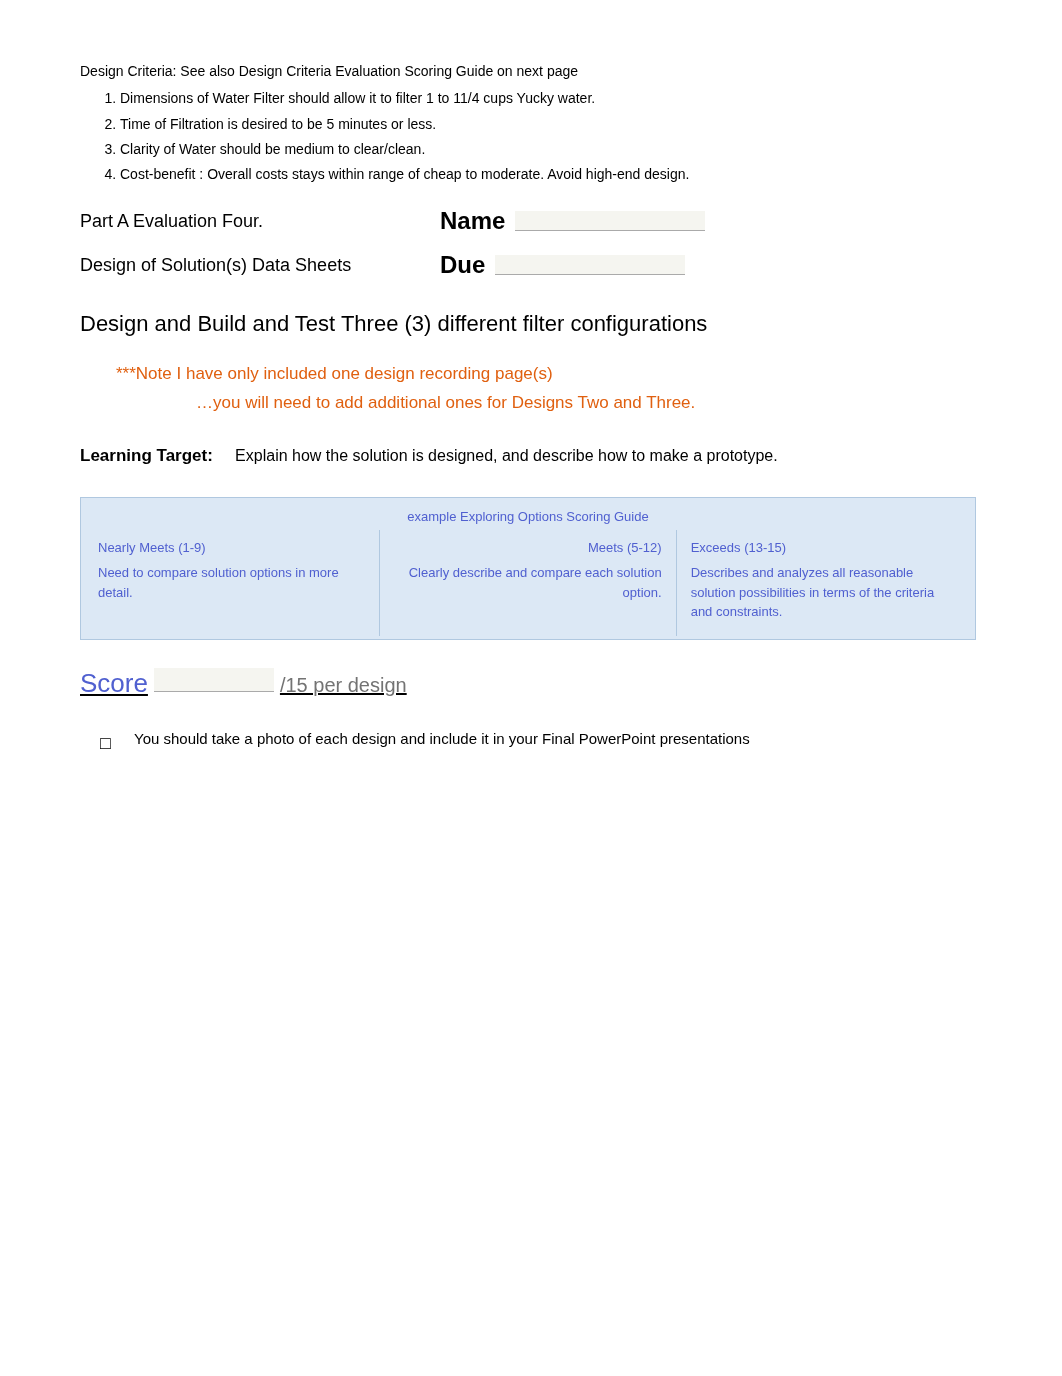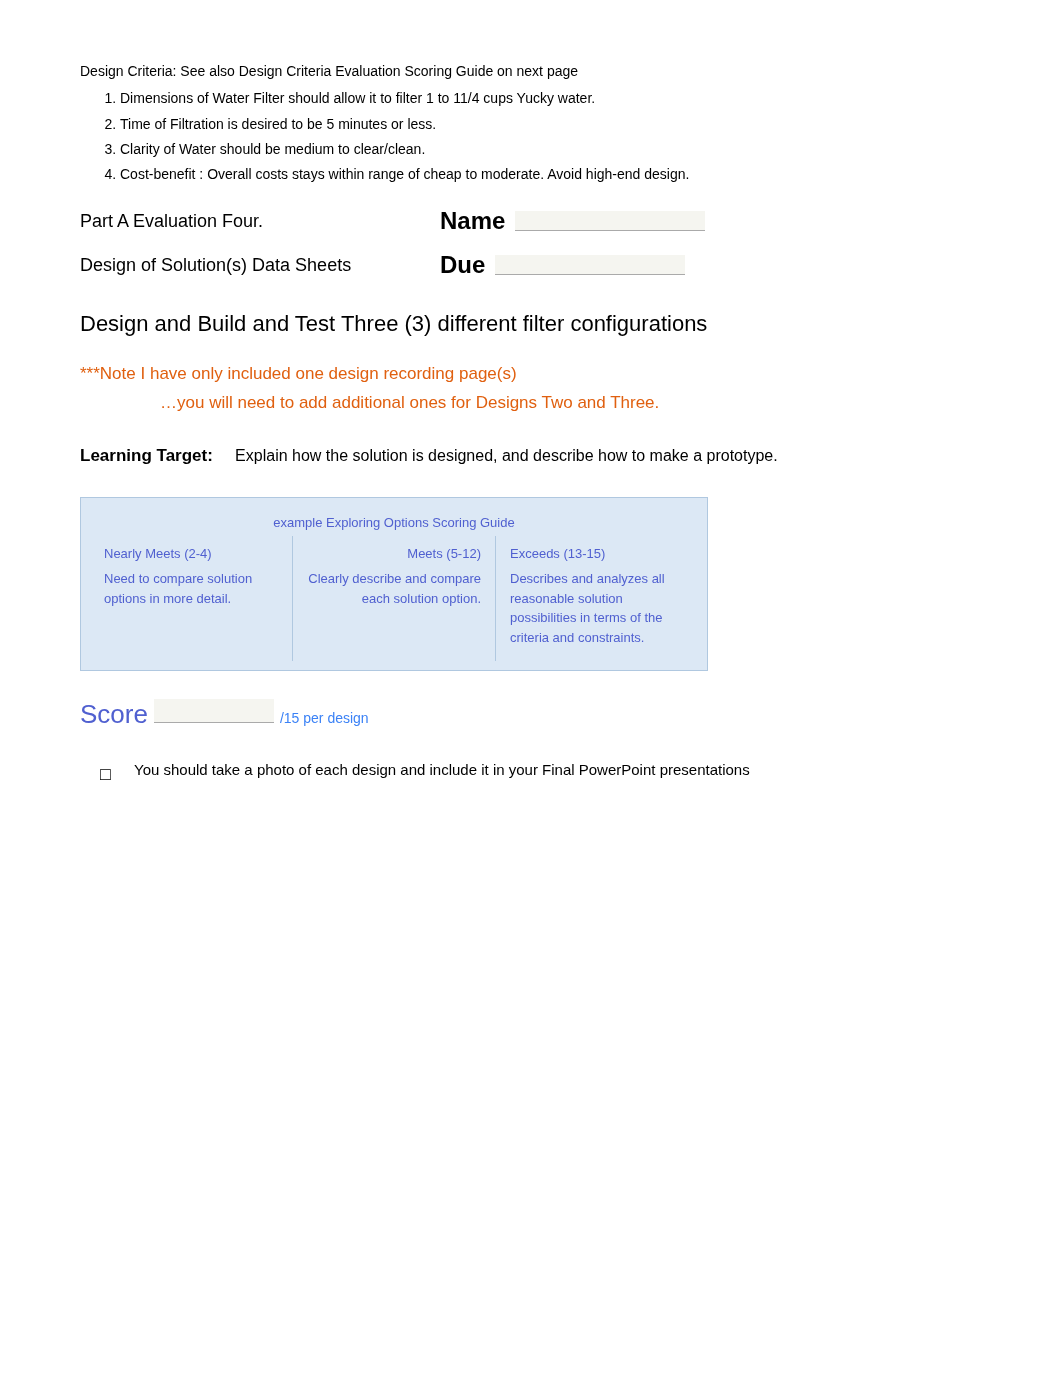--- a/index.html
+++ b/index.html
@@ -75,20 +75,21 @@
       font-weight: normal;
       margin: 30px 0 20px 0;
       line-height: 1.4;
     }
 
     .note-section {
       color: #e06010;
       font-size: 17px;
       margin-bottom: 24px;
       line-height: 1.7;
+      margin-left: 36px;
     }
 
     .note-section .indent {
       margin-left: 80px;
     }
 
     .learning-target {
       font-size: 16px;
       margin-bottom: 28px;
       line-height: 1.6;
@@ -96,23 +97,23 @@
 
     .learning-target .label {
       font-size: 17px;
       font-weight: bold;
     }
 
     
     .scoring-guide-wrapper {
       background: #dce8f5;
       border: 1px solid #b0c8e0;
-      padding: 9px;
+      padding: 3px;
       margin-bottom: 28px;
-      width: 628px;
+      width: 896px;
     }
 
     .scoring-guide-title {
       text-align: center;
       color: #5060d0;
       font-size: 13px;
       padding: 8px 0 6px 0;
       background: #dce8f5;
     }
 
@@ -145,40 +146,41 @@
       border-right: 1px solid #b0c8e0;
       text-align: right;
     }
 
     
     .score-line {
       display: flex;
       align-items: baseline;
       gap: 0;
       margin-bottom: 28px;
+      text-decoration: underline;
     }
 
     .score-label {
       font-size: 26px;
       color: #5060d0;
       font-weight: normal;
     }
 
     .score-underline {
       display: inline-block;
       width: 120px;
       border-bottom: 1.5px solid #aaa;
       height: 24px;
       margin: 0 6px;
       background: #f5f5f0;
     }
 
     .score-suffix {
-      font-size: 14px;
-      color: #3b82f6;
+      font-size: 20px;
+      color: #737373;
     }
 
     
     .bullet-section {
       margin-left: 20px;
     }
 
     .bullet-item {
       display: flex;
       align-items: flex-start;
@@ -237,21 +239,21 @@
 <div class="learning-target">
   <span class="label">Learning Target:</span>
   &nbsp;&nbsp;&nbsp;
   <span>Explain how the solution is designed, and describe how to make a prototype.</span>
 </div>
 
 <div class="scoring-guide-wrapper">
   <div class="scoring-guide-title">example Exploring Options Scoring Guide</div>
   <div class="scoring-guide-cols">
     <div class="sg-col">
-      <div class="sg-col-header">Nearly Meets (2-4)</div>
+      <div class="sg-col-header">Nearly Meets (1-9)</div>
       <div>Need to compare solution options in more detail.</div>
     </div>
     <div class="sg-col">
       <div class="sg-col-header">Meets (5-12)</div>
       <div>Clearly describe and compare each solution option.</div>
     </div>
     <div class="sg-col">
       <div class="sg-col-header">Exceeds (13-15)</div>
       <div>Describes and analyzes all reasonable solution possibilities in terms of the criteria and constraints.</div>
     </div>

